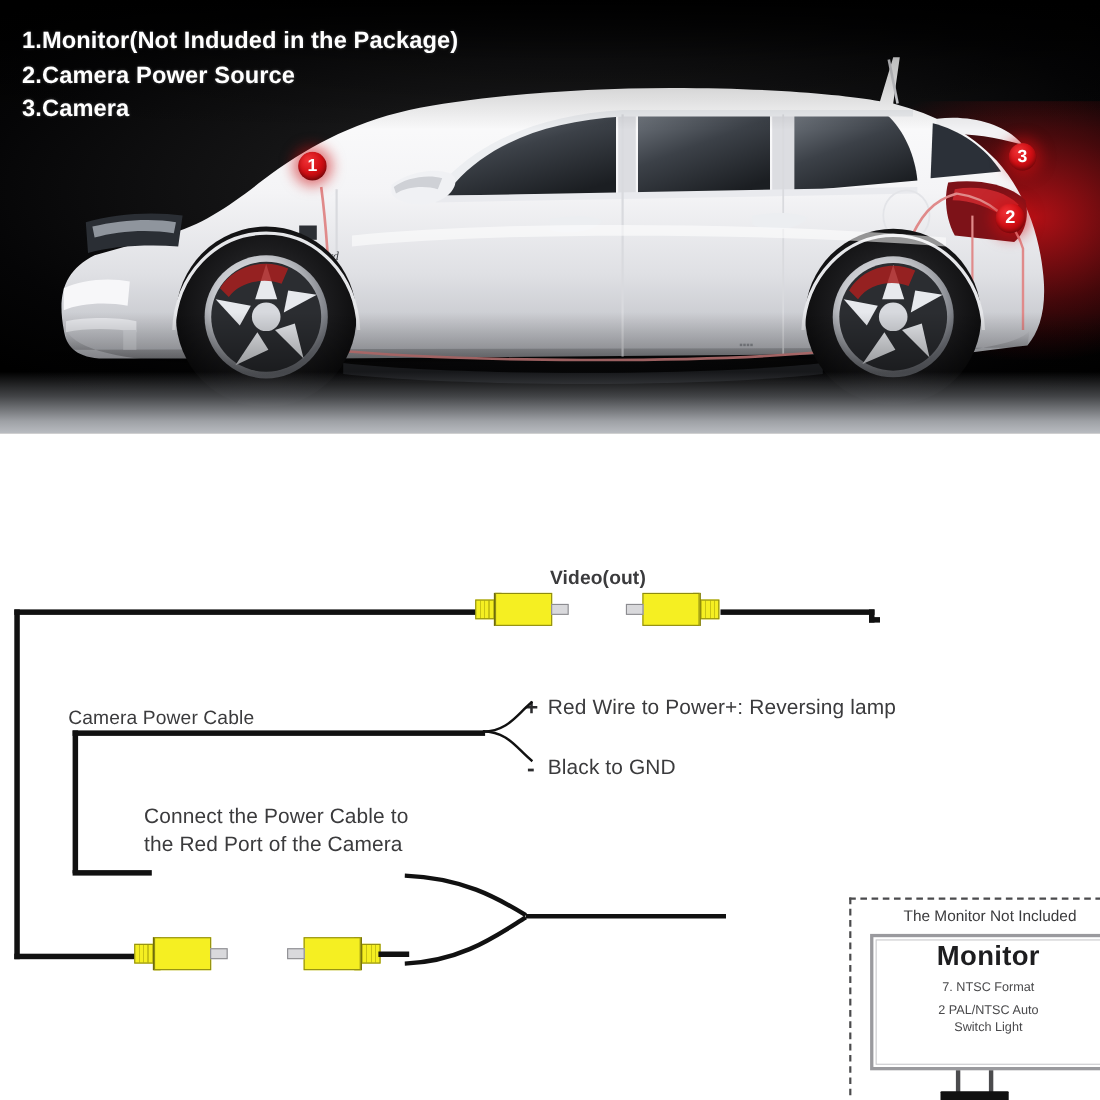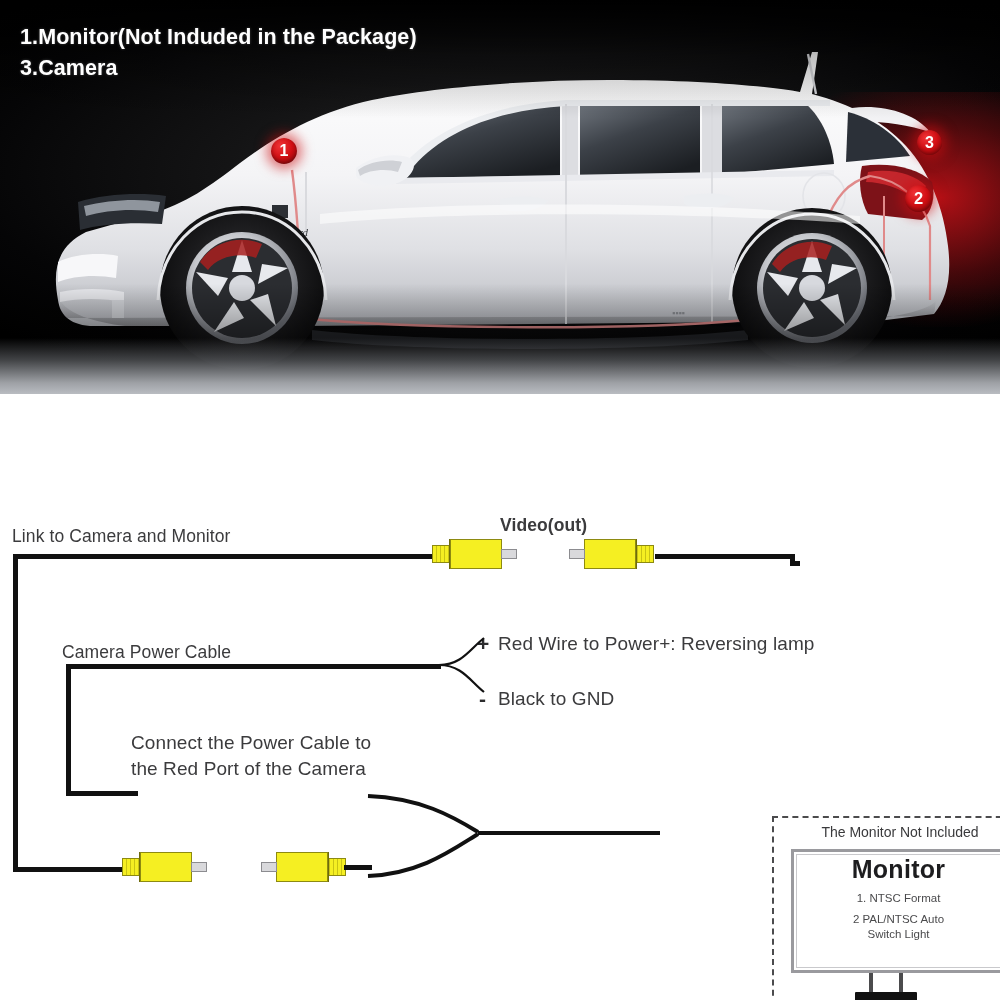--- a/index.html
+++ b/index.html
@@ -215,31 +215,31 @@
       <path d="M808,54 L816,94" stroke="#d8d9dd" stroke-width="2.4" fill="none"></path>
 
       <path d="M320,214 C460,200 700,202 860,216 L860,224 C700,212 460,210 320,224 Z" fill="#ffffff" opacity=".55"></path>
     </svg>
 
     <div class="vign"></div>
     <div class="floor"></div>
 
     <div class="legend">
       <div>1.Monitor(Not Induded in the Package)</div>
+      <div>2.Camera Power Source</div>
       <div>3.Camera</div>
     </div>
 
     <div class="marker m1">1</div>
     <div class="marker m2">2</div>
     <div class="marker m3">3</div>
   </div>
 
   <div id="diagram">
 
-    <div class="dlabel" style="left:12px;top:132px;">Link to Camera and Monitor</div>
     <div class="dlabel" style="left:500px;top:121px;font-weight:bold;">Video(out)</div>
     <div class="dlabel" style="left:62px;top:248px;">Camera Power Cable</div>
     <div class="dlabel sm" style="left:498px;top:239px;">Red Wire to Power+: Reversing lamp</div>
     <div class="dlabel sm" style="left:498px;top:294px;">Black to GND</div>
     <div class="plus" style="left:477px;top:238px;font-size:21px;">+</div>
     <div class="minus" style="left:479px;top:293px;font-size:21px;">-</div>
     <div class="dlabel sm" style="left:131px;top:338px;">Connect the Power Cable to</div>
     <div class="dlabel sm" style="left:131px;top:364px;">the Red Port of the Camera</div>
 
     <div class="wire wireV" style="left:13px;top:160px;height:318px;"></div>
@@ -293,21 +293,21 @@
       <div class="barrel"></div>
       <div class="pin"></div>
     </div>
     <div class="wire wireH" style="left:344px;top:471px;width:28px;"></div>
 
     <div id="mon-dash"></div>
     <div id="mon-title">The Monitor Not Included</div>
     <div id="mon-bez"></div>
     <div id="mon-scr">
       <div class="mtitle">Monitor</div>
-      <div class="ml">1. NTSC Format</div>
+      <div class="ml">7. NTSC Format</div>
       <div class="ml">2 PAL/NTSC Auto</div>
       <div class="ml" style="margin-top:0">Switch Light</div>
     </div>
     <div id="mon-neck1"></div>
     <div id="mon-neck2"></div>
     <div id="mon-base"></div>
 
   </div>
 </div>
 

